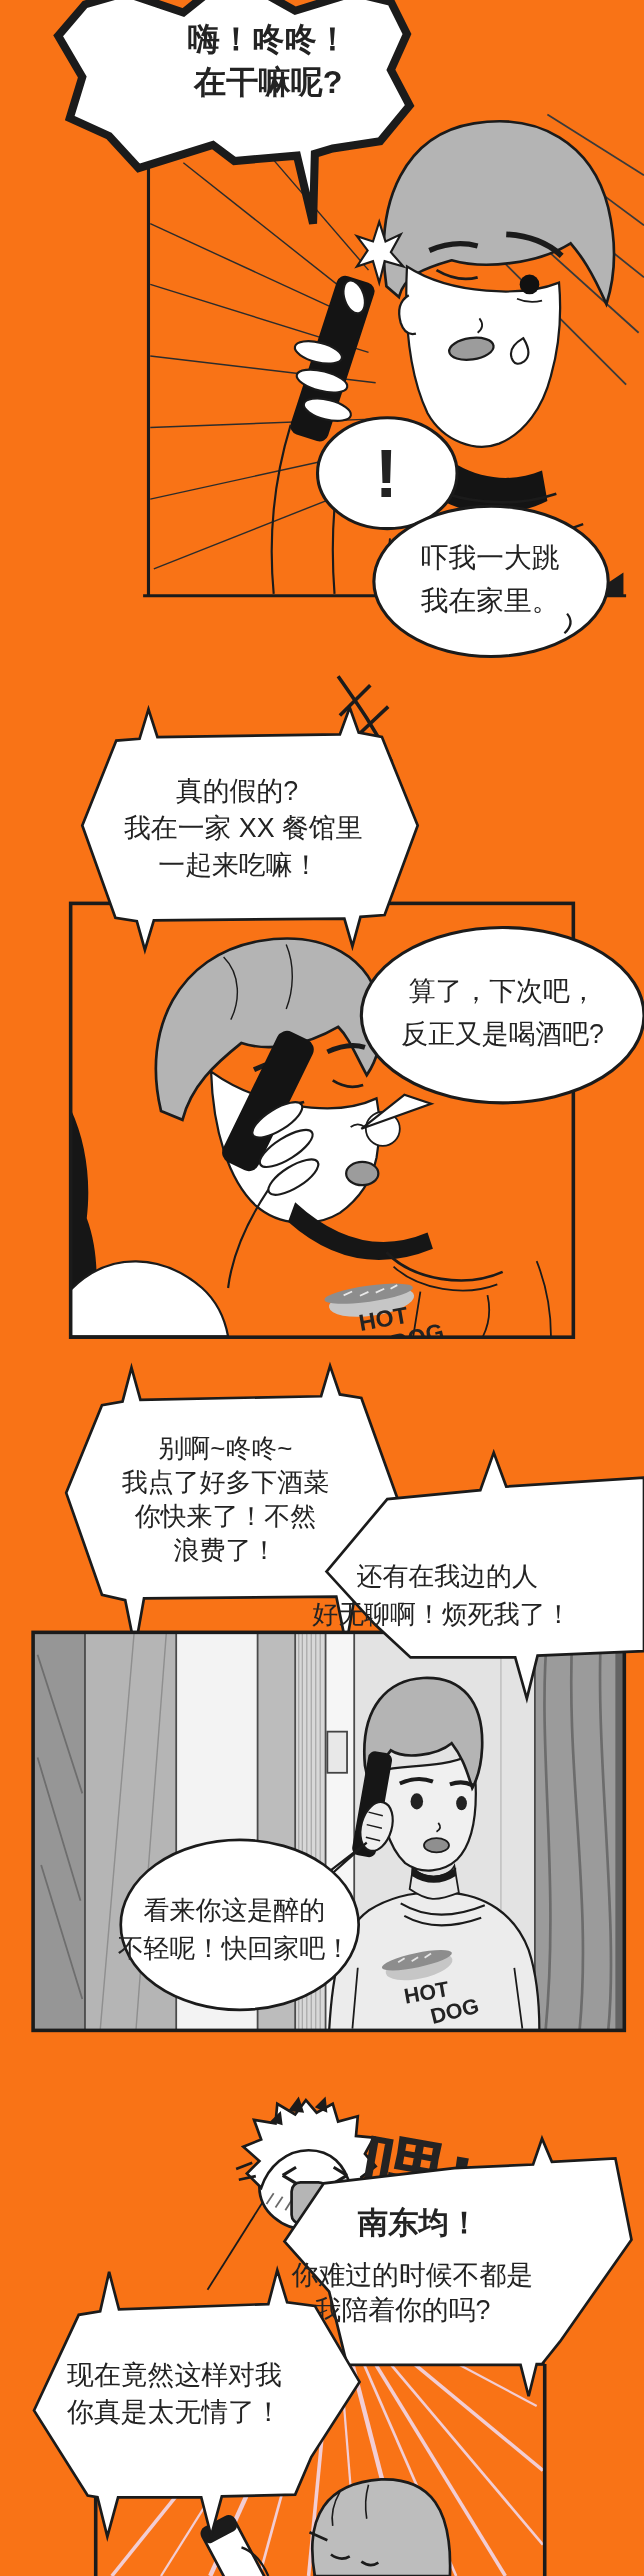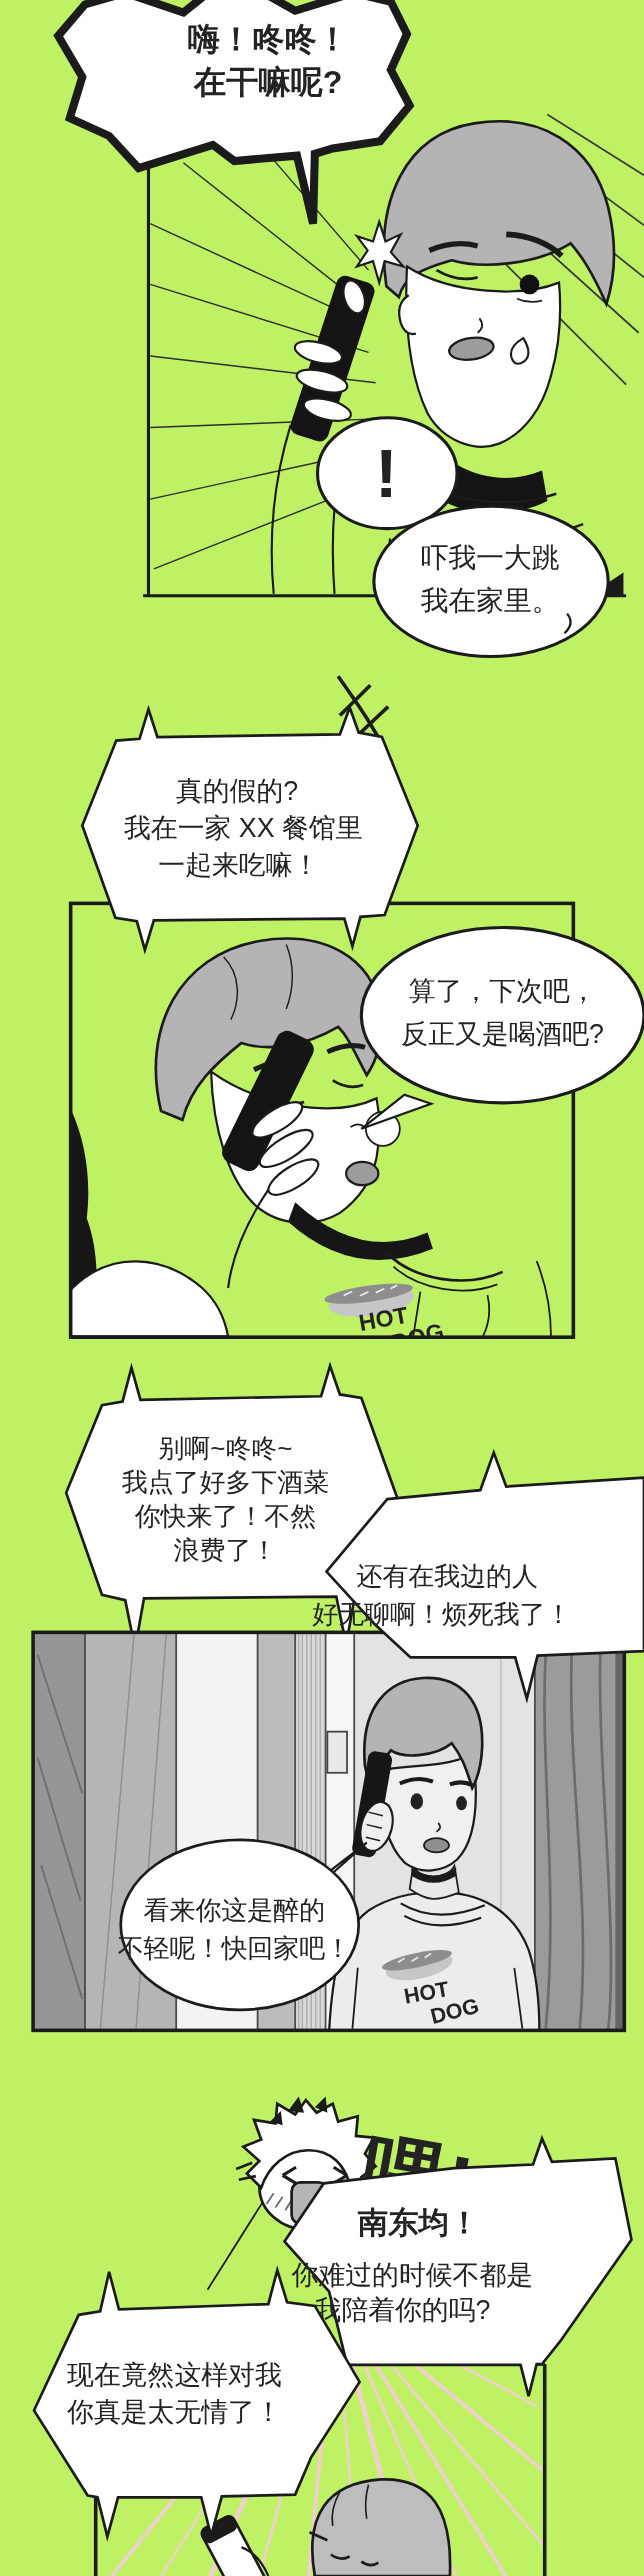--- a/index.html
+++ b/index.html
@@ -1,16 +1,16 @@
 <!DOCTYPE html>
 <html style="font-size:14.3px"><head>
 <meta charset="utf-8">
 <style>
   html,body{margin:0;padding:0;background:#ffffff;}
-  #page{position:relative;width:644px;height:2576px;background:#bef264;overflow:hidden;
+  #page{position:relative;width:644px;height:2576px;background:#f97316;overflow:hidden;
         font-family:"Liberation Sans","DejaVu Sans",sans-serif;}
   #art{position:absolute;left:0;top:0;width:644px;height:2576px;}
   text{font-family:"Liberation Sans","DejaVu Sans",sans-serif;fill:#232323;}
   .bt{text-anchor:middle;}
 </style>
 </head>
 <body>
 
 <div id="page">
 <svg id="art" viewBox="0 0 720 2880">

